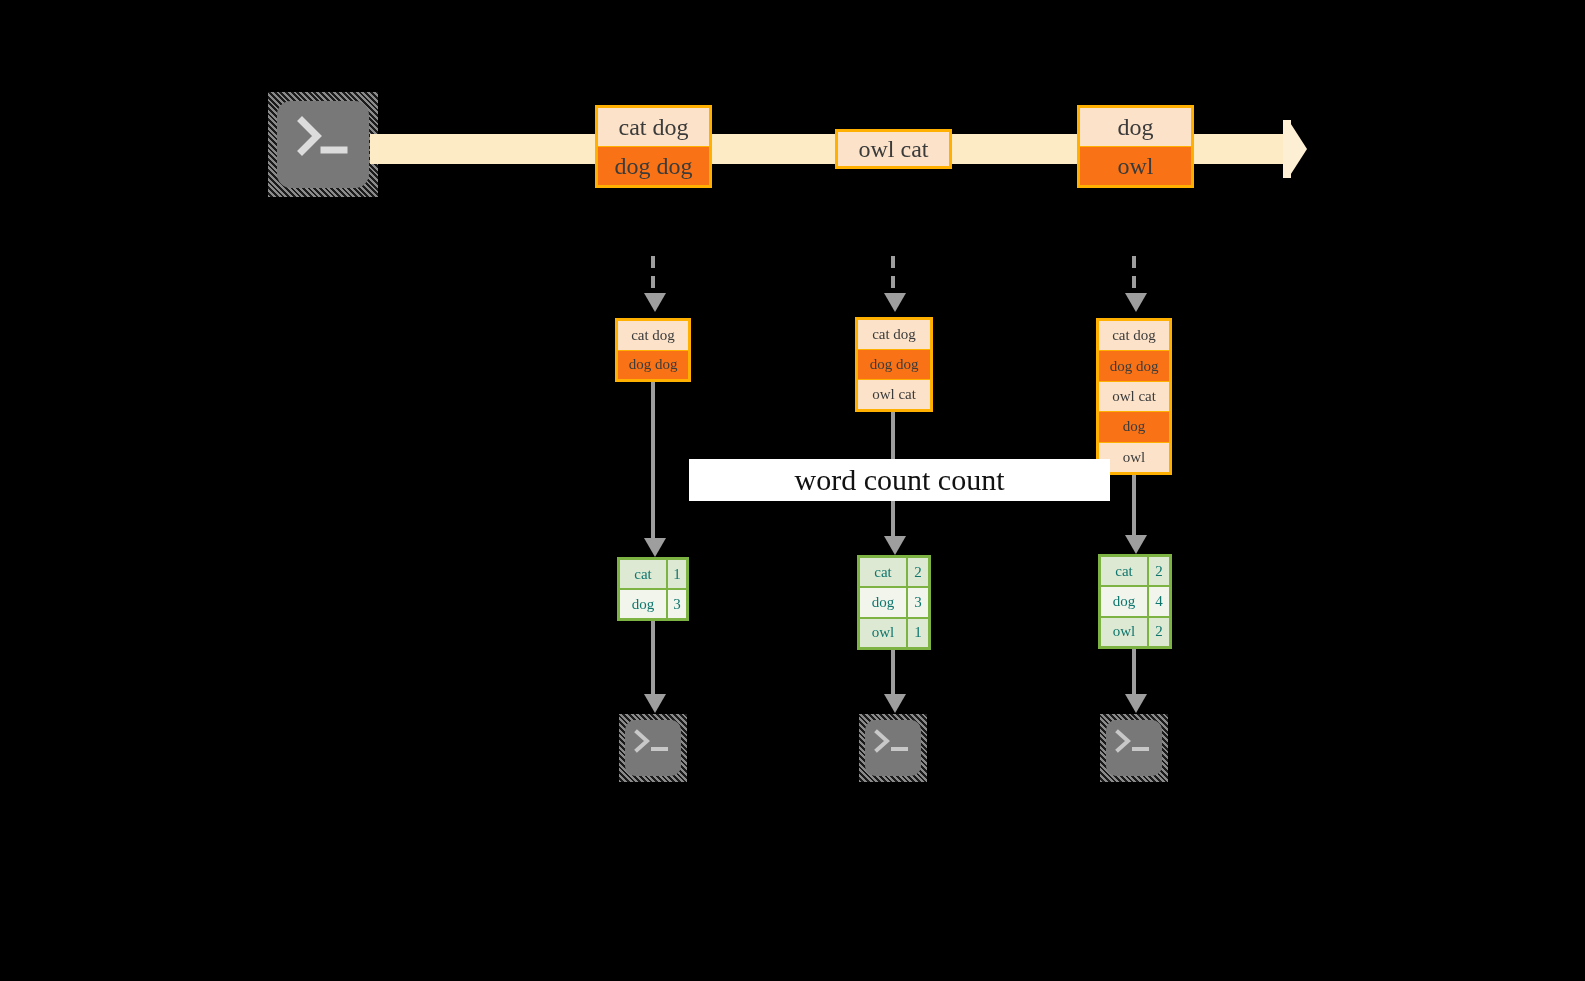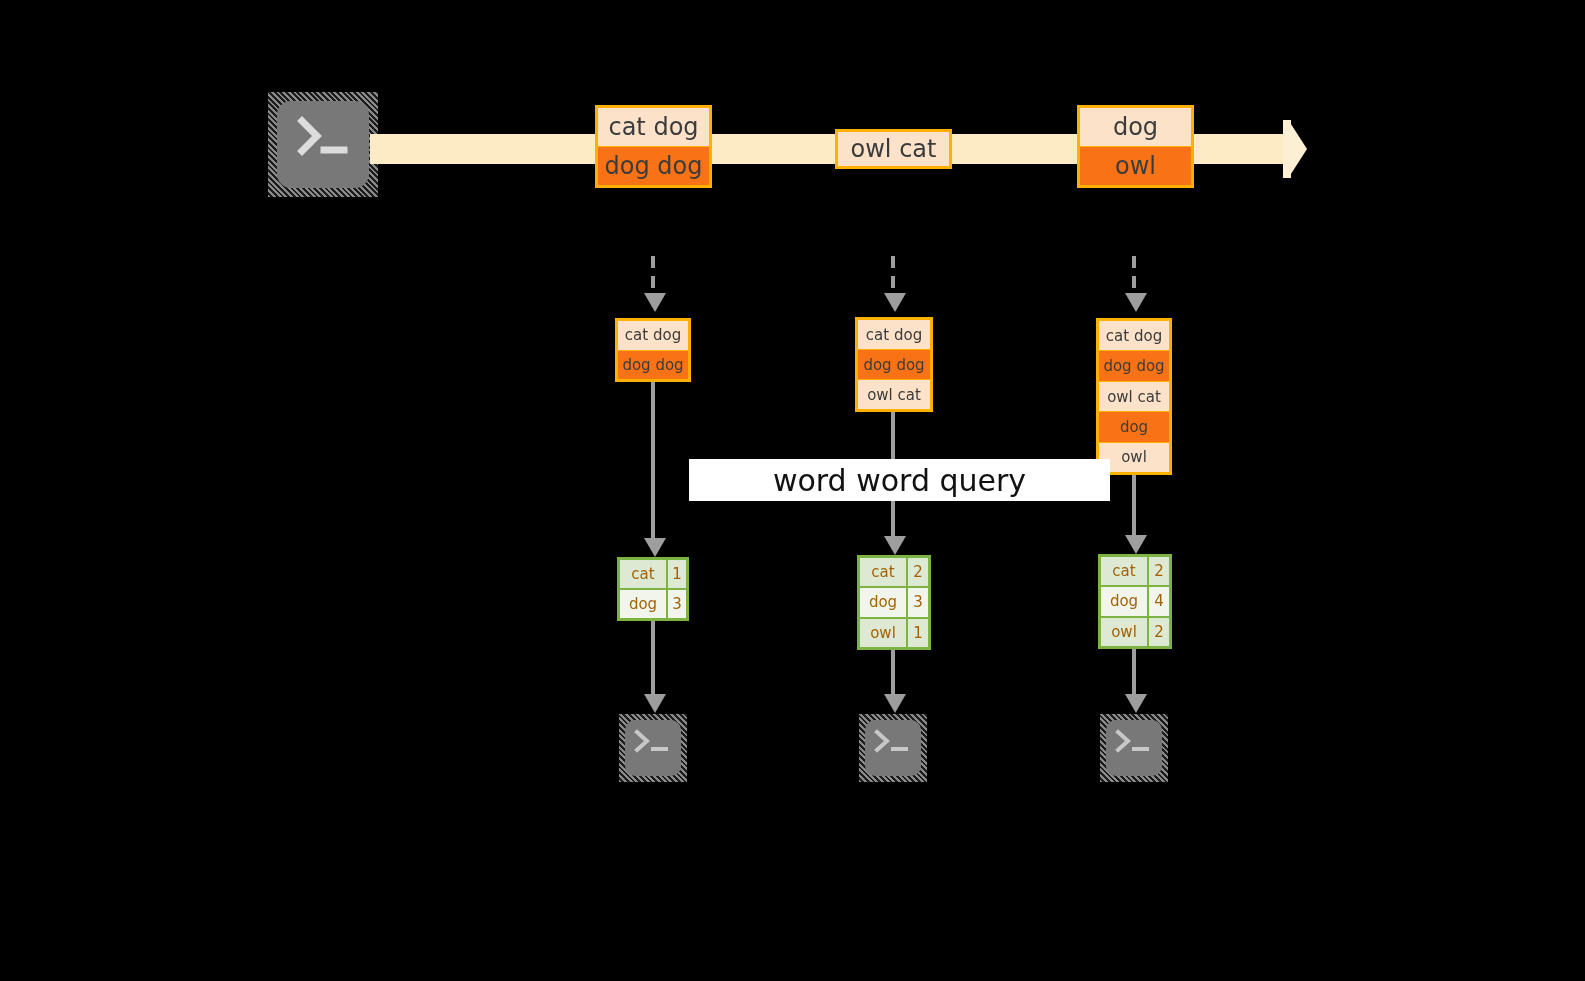--- a/index.html
+++ b/index.html
@@ -8,20 +8,21 @@
     background: #000;
     width: 1585px; height: 981px;
     overflow: hidden;
     font-family: "DejaVu Sans", "Liberation Sans", sans-serif;
   }
   #stage {
     position: relative;
     width: 1585px;
     height: 810px;
     background: #000000;
+    font-family: Liberation Serif, serif;
   }
 
   
   .terminal {
     position: absolute;
     background-image:
       repeating-linear-gradient(45deg,
         #8a8a8a 0px, #8a8a8a 2px,
         #1b1b1b 2px, #1b1b1b 4px);
   }
@@ -89,21 +90,21 @@
   .restable .trow {
     flex: 1 1 auto;
     display: flex;
     border-bottom: 2px solid #7CB342;
   }
   .restable .trow:last-child { border-bottom: none; }
   .restable .tc {
     display: flex;
     align-items: center;
     justify-content: center;
-    color: #a16207;
+    color: #0f766e;
     background: #F1F5EC;
   }
   .restable .tc.key { flex: 0 0 48px; border-right: 2px solid #7CB342; }
   .restable .tc.val { flex: 1 1 auto; }
   .restable .trow.alt .tc { background: #DEE9D3; }
 
   
   .vline {
     position: absolute;
     width: 4px;
@@ -271,16 +272,16 @@
 
   <div class="terminal small" style="left:1100px; top:714px; width:68px; height:68px;">
     <div class="inner"></div>
     <svg class="glyph" viewBox="0 0 68 68">
       <path d="M18 18 L28 27 L18 36" fill="none" stroke="#c8c8c8" stroke-width="4" stroke-linecap="square"></path>
       <line x1="34" y1="35" x2="47" y2="35" stroke="#c8c8c8" stroke-width="4" stroke-linecap="square"></line>
     </svg>
   </div>
 
   <div class="banner" style="left:689px; top:459px; width:421px; height:42px;">
-    <span>word word query</span>
+    <span>word count count</span>
   </div>
 
 </div>
 
 </body></html>

